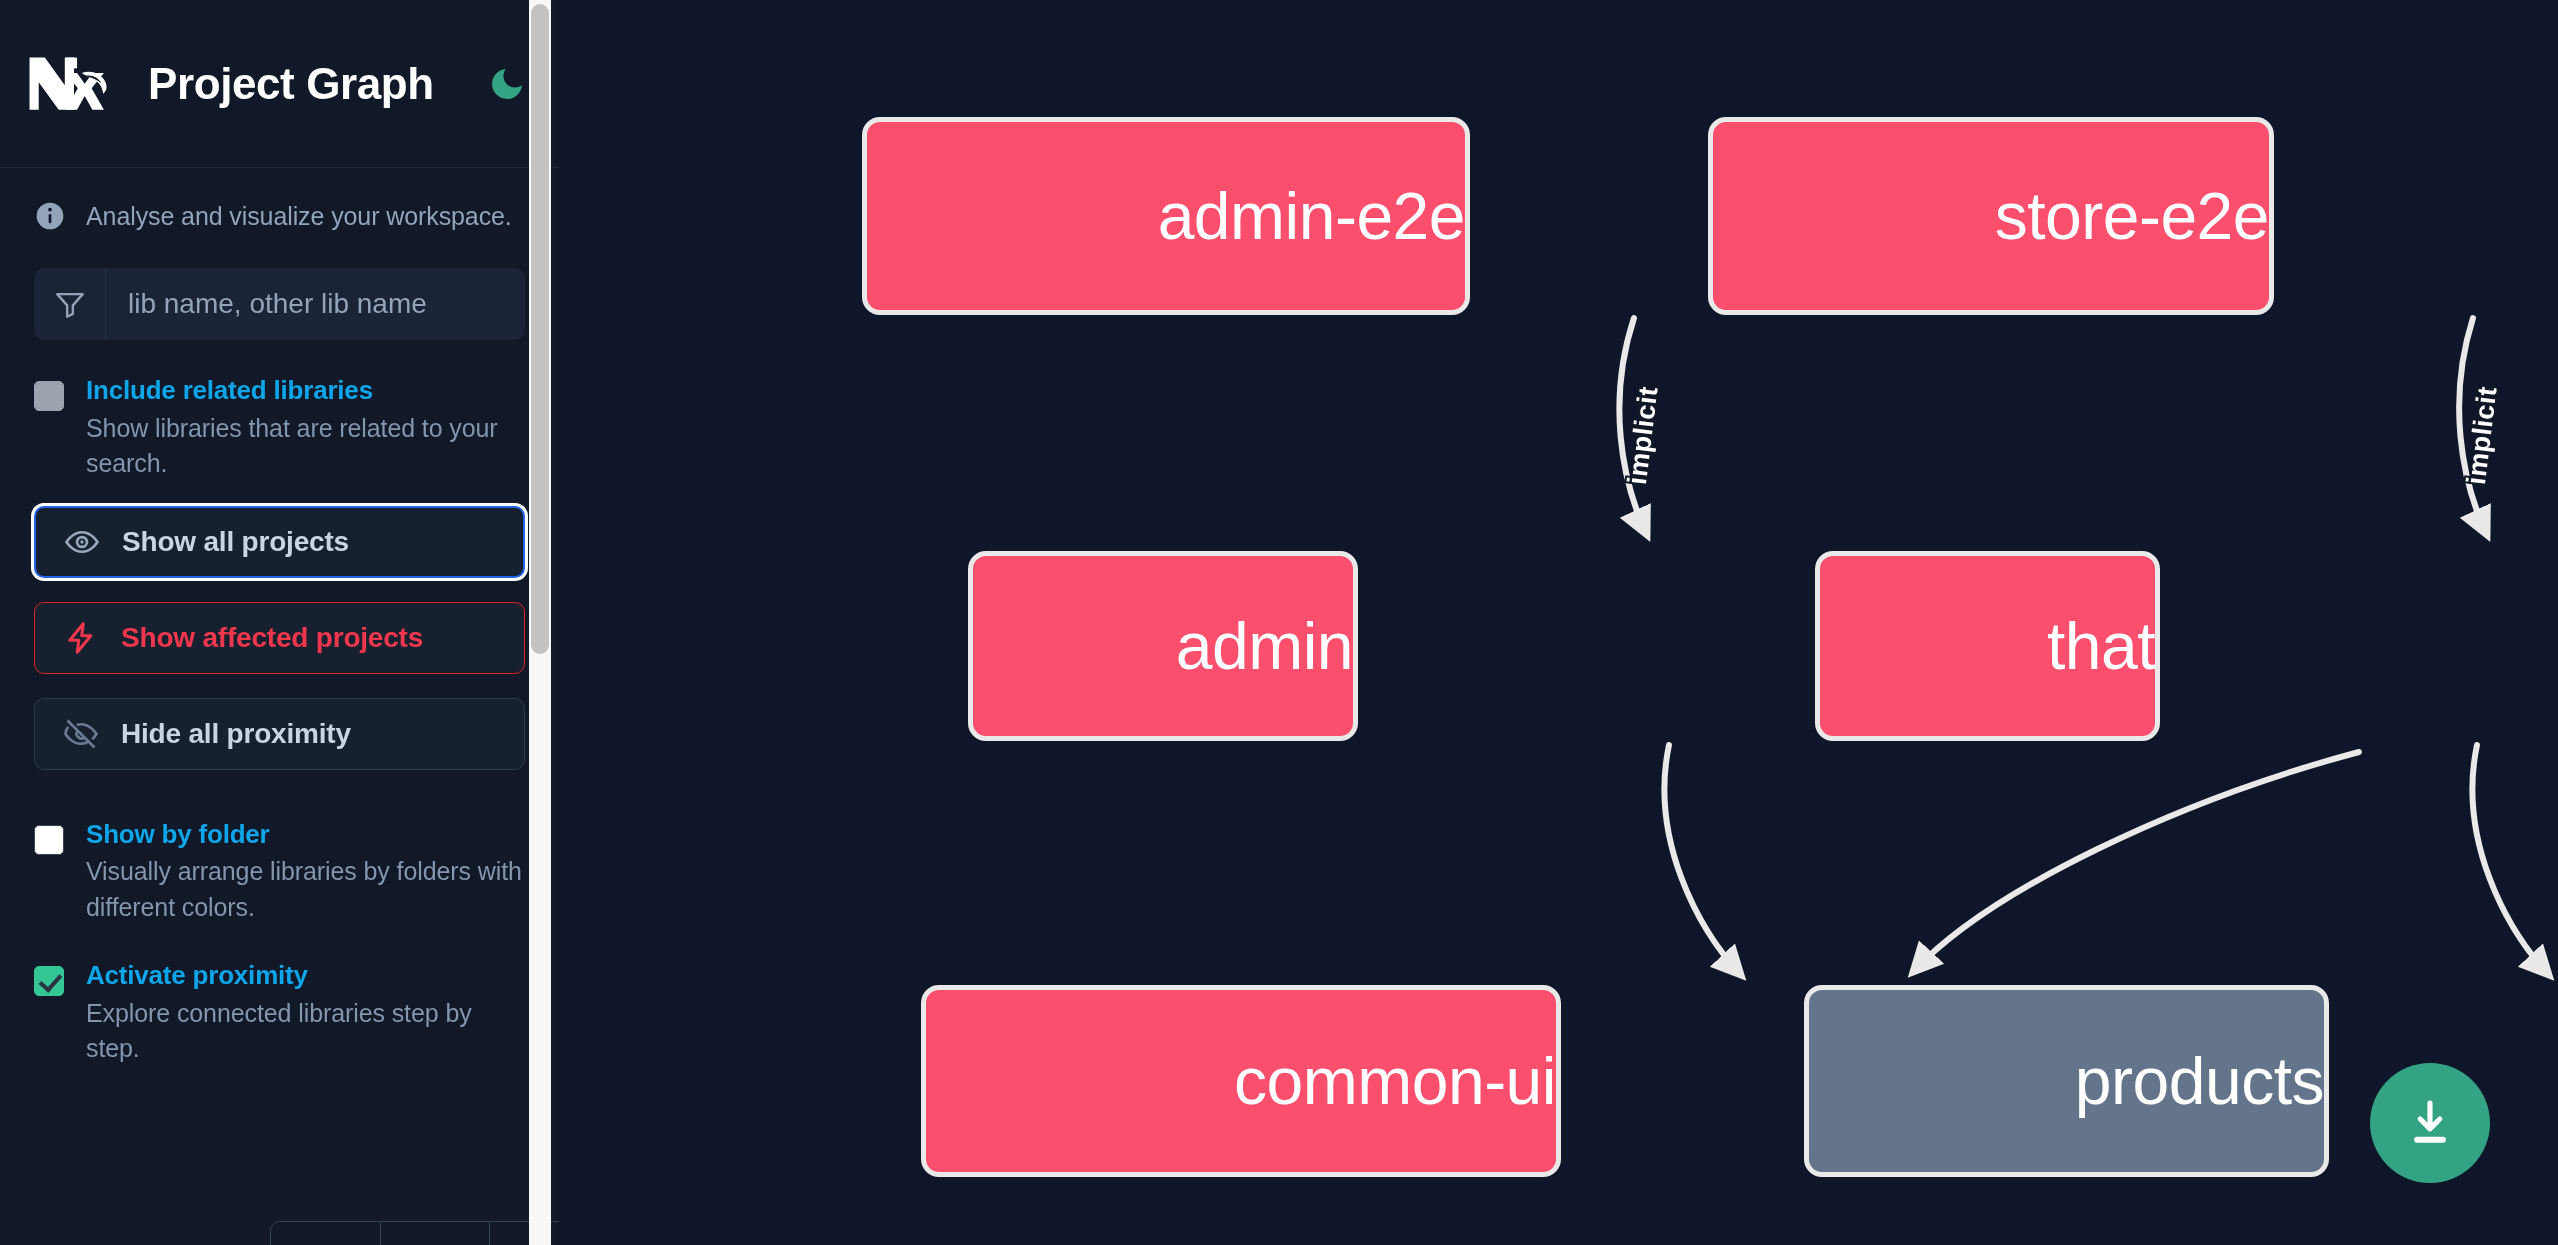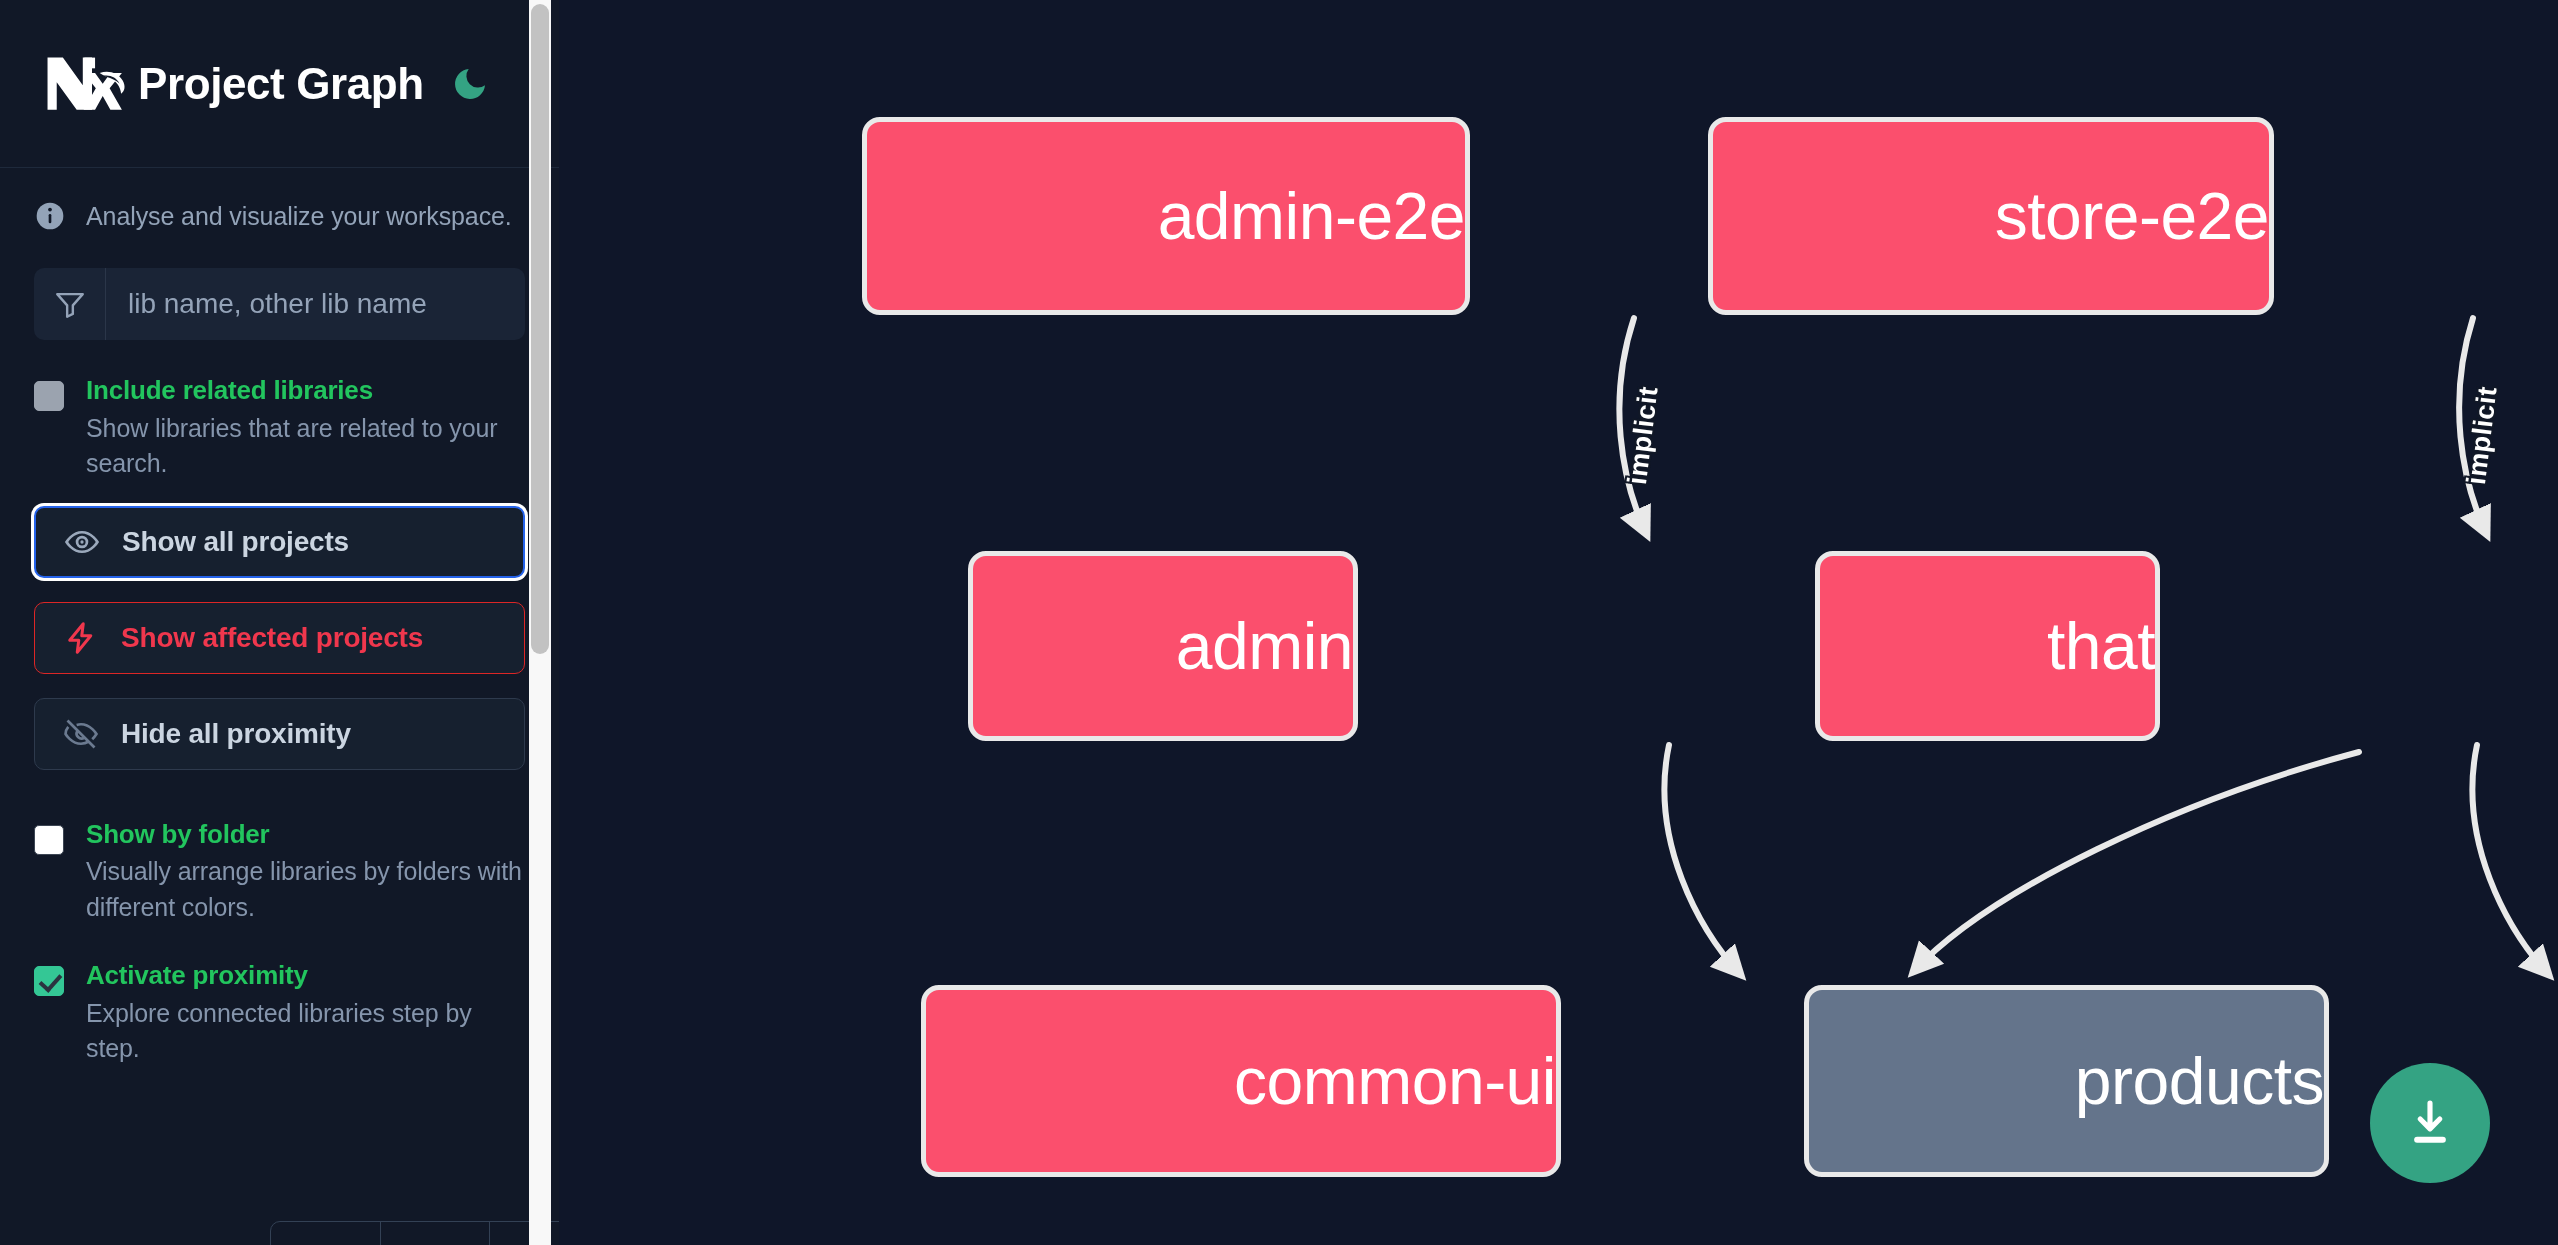--- a/index.html
+++ b/index.html
@@ -15,22 +15,23 @@
   #sidebar {
     position: relative;
     width: 559px; height: 1245px;
     background: #111827;
     flex: 0 0 559px;
     overflow: hidden;
   }
   .sb-header {
     height: 168px;
     display: flex; align-items: center;
-    padding: 0 46px;
+    padding: 0 28px;
     border-bottom: 1px solid #1e293b;
+    gap: 28px;
   }
   .nx-logo { width: 92px; height: 62px; flex: 0 0 92px; }
   .app-title {
     color: #ffffff;
     font-size: 44px;
     font-weight: 700;
     letter-spacing: -0.4px;
     white-space: nowrap;
   }
   .moon-btn {
@@ -100,21 +101,21 @@
     content: "";
     position: absolute;
     left: 9px; top: 3px;
     width: 9px; height: 17px;
     border: solid #2b3340;
     border-width: 0 4px 4px 0;
     transform: rotate(42deg);
   }
   .chk-texts { flex: 1 1 auto; }
   .chk-label {
-    color: #22c55e;
+    color: #0ea5e9;
     font-size: 26px;
     font-weight: 700;
     letter-spacing: -0.2px;
     line-height: 1.25;
   }
   .chk-desc {
     color: #8595ac;
     font-size: 25px;
     line-height: 1.42;
     margin-top: 4px;

